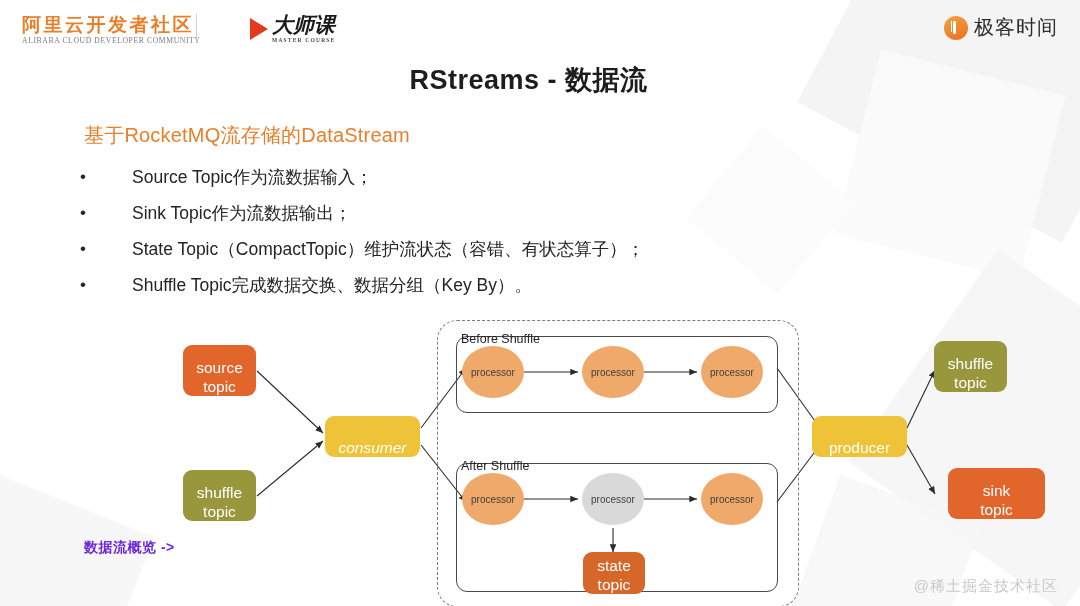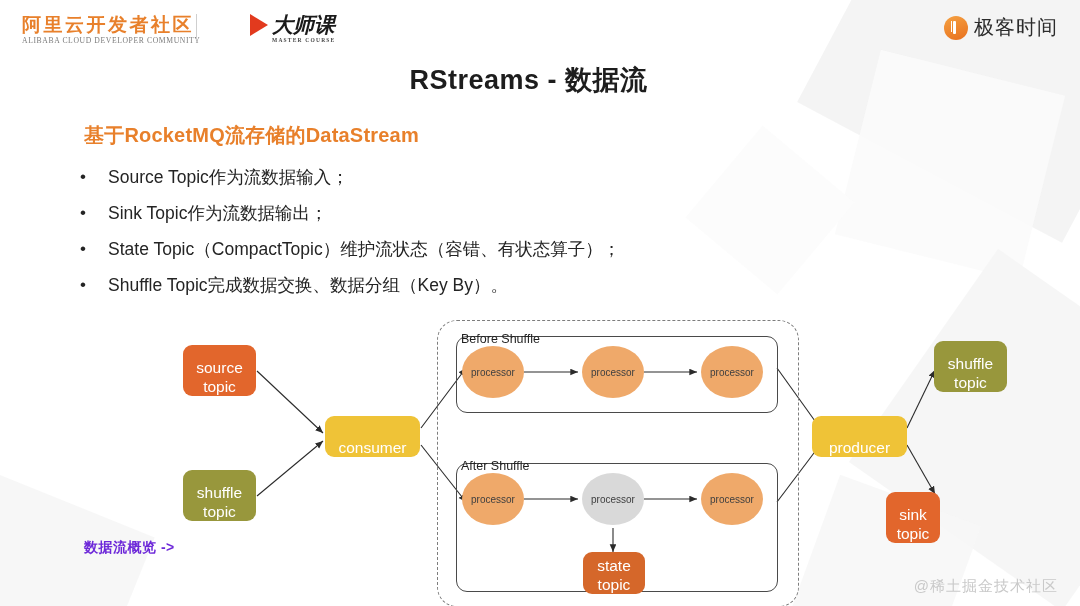--- a/index.html
+++ b/index.html
@@ -80,20 +80,21 @@
     top: 14px;
     width: 1px;
     height: 26px;
     background: #cfcfcf;
   }
   .logo-master {
     position: absolute;
     left: 208px;
     top: 14px;
     display: flex;
+    align-items: center;
     gap: 4px;
     padding-left: 42px;
   }
   .play-tri {
     width: 0; height: 0;
     border-left: 18px solid #E23A1E;
     border-top: 11px solid transparent;
     border-bottom: 11px solid transparent;
   }
   .logo-master .txtwrap { line-height: 1; }
@@ -157,21 +158,21 @@
     letter-spacing: .5px;
     z-index: 5;
     margin-left: 34px;
   }
 
   
   .subhead {
     position: absolute;
     left: 84px; top: 122px;
     font-size: 20px;
-    font-weight: bold;
+    font-weight: normal;
     color: #E8802B;
     letter-spacing: .2px;
     z-index: 5;
   }
   .bullets {
     position: absolute;
     left: 80px; top: 160px;
     width: 900px;
     z-index: 5;
   }
@@ -183,21 +184,21 @@
     line-height: 34px;
     margin-bottom: 2px;
   }
   .bullet .dot {
     width: 28px;
     flex: 0 0 28px;
     text-align: left;
     color: #242424;
     font-size: 17px;
   }
-  .bullet .txt { flex: 1; }
+  .bullet .txt { flex: 1; margin-left: 24px; }
 
   
   .diagram {
     position: absolute;
     left: 0; top: 300px;
     width: 1080px;
     height: 306px;
     z-index: 4;
   }
   .diagram svg { position: absolute; left: 0; top: 0; }
@@ -393,34 +394,34 @@
     <div class="node orange" style="left:183px; top:45px; width:73px; height:51px;">
       <span style="white-space:pre-line;">source
 topic</span>
     </div>
 
     <div class="node olive" style="left:183px; top:170px; width:73px; height:51px;">
       <span style="white-space:pre-line;">shuffle
 topic</span>
     </div>
 
-    <div class="node yellow" style="left:325px; top:116px; width:95px; height:41px;">
+    <div class="node yellow" style="left:325px; top:116px; width:95px; height:41px;font-style:italic;">
       <span>consumer</span>
     </div>
 
     <div class="node yellow" style="left:812px; top:116px; width:95px; height:41px;">
       <span>producer</span>
     </div>
 
     <div class="node olive" style="left:934px; top:41px; width:73px; height:51px;">
       <span style="white-space:pre-line;">shuffle
 topic</span>
     </div>
 
-    <div class="node orange" style="left:886px; top:168px; width:54px; height:51px;margin-top:24px;">
+    <div class="node orange" style="left:948px; top:168px; width:97px; height:51px;">
       <span style="white-space:pre-line;">sink
 topic</span>
     </div>
 
   </div>
 
   <div class="note">数据流概览 -&gt;</div>
   <div class="watermark">@稀土掘金技术社区</div>
 
 </div>

